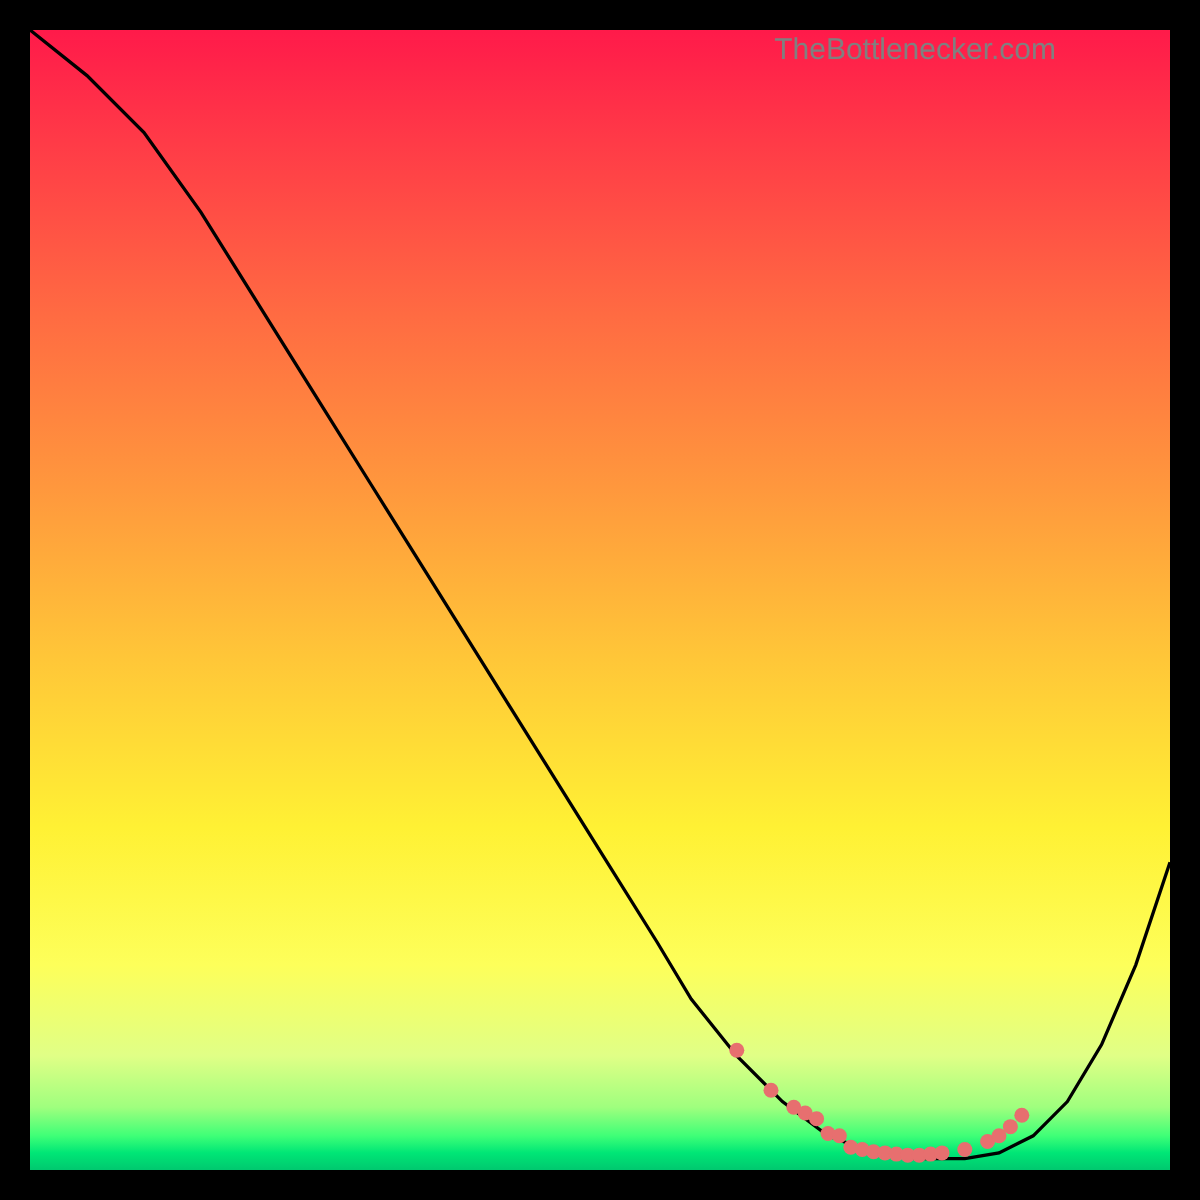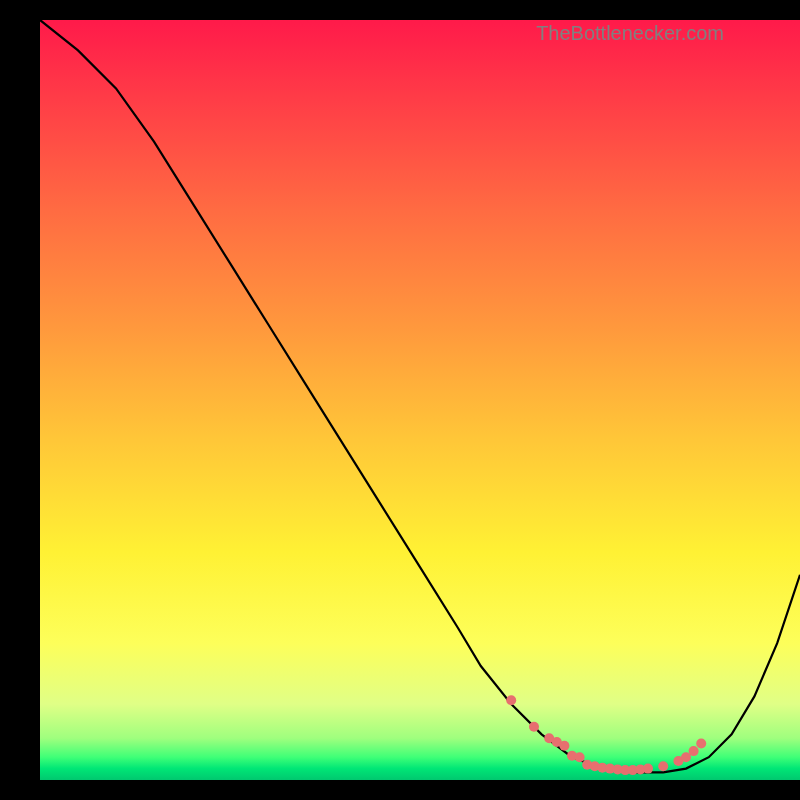--- a/index.html
+++ b/index.html
@@ -10,21 +10,20 @@
     background: #000;
     overflow: hidden;
   }
   .frame {
     position: absolute;
     left: 20px;
     top: 20px;
     width: 696px;
     height: 760px;
     background: #fef9c3;
-    margin-left: 20px;
   }
   .watermark {
     position: absolute;
     top: 2px;
     right: 12px;
     color: #808080;
     font-family: Arial, Helvetica, sans-serif;
     font-size: 20px;
     z-index: 10;
     letter-spacing: 0px;

